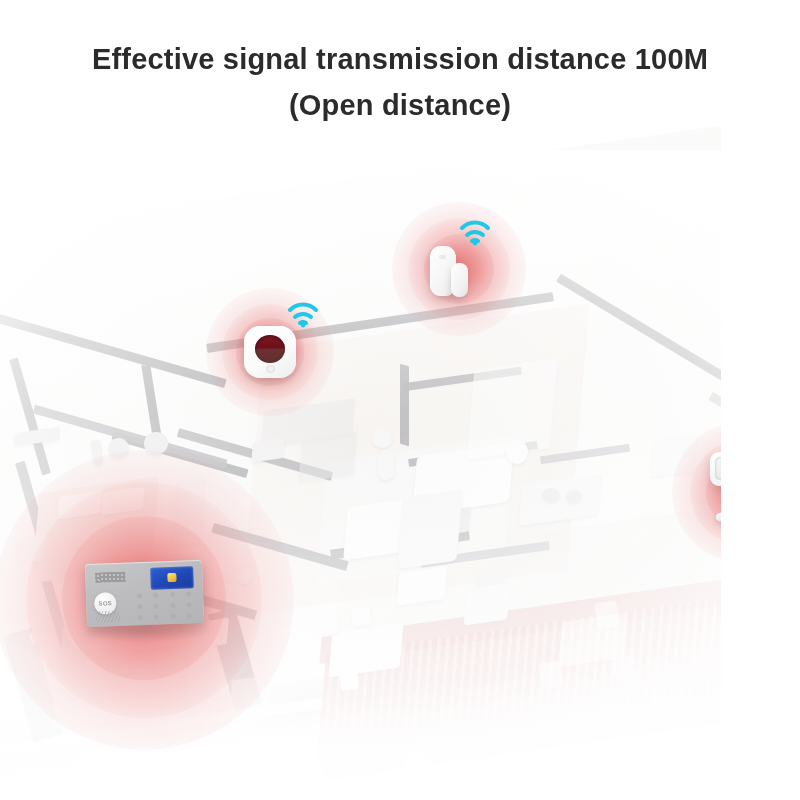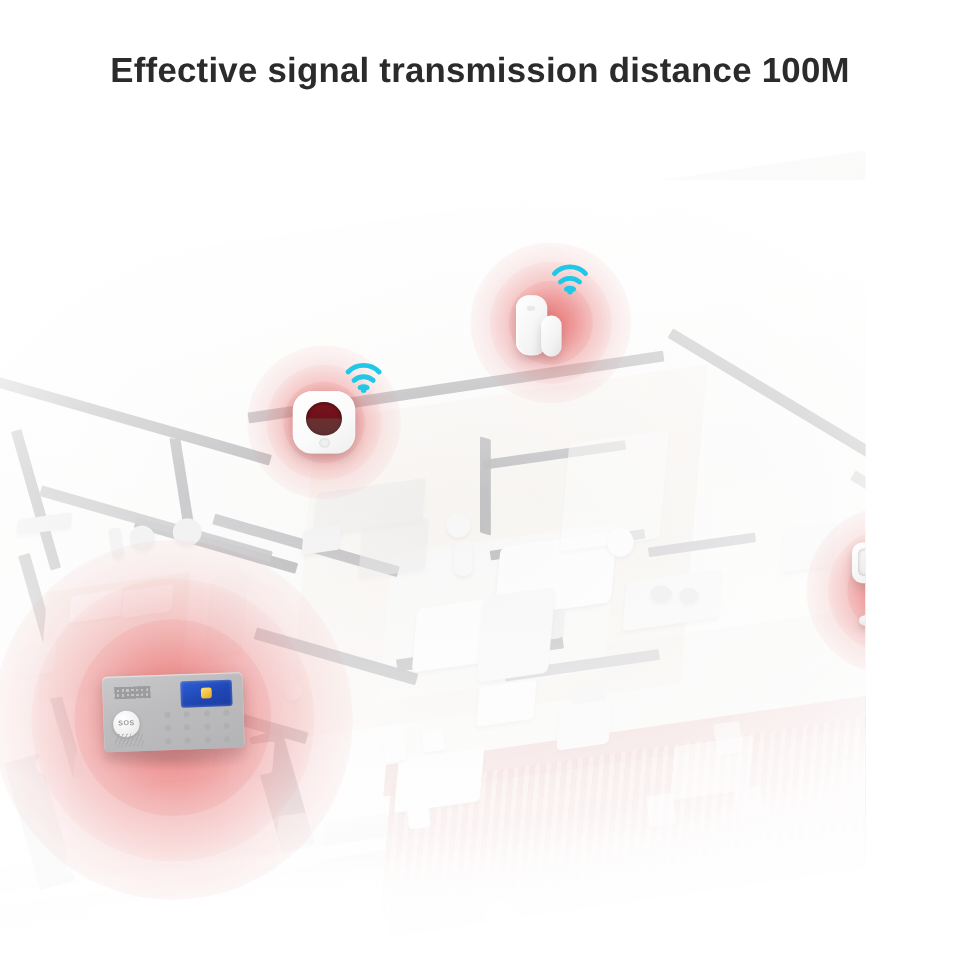--- a/index.html
+++ b/index.html
@@ -165,20 +165,21 @@
   #panel-shadow{position:absolute;z-index:44;width:125px;height:20px;border-radius:50%;
     background:radial-gradient(ellipse,rgba(140,110,110,.28),rgba(140,110,110,0) 72%);}
 </style>
 </head>
 <body>
 
 <div id="stage">
 
   <div id="title-block">
     <div class="line">Effective signal transmission distance 100M</div>
+    <div class="line">(Open distance)</div>
   </div>
 
   <div id="plan">
 
     <div class="pl" id="slab"></div>
     <div class="pl" id="slab-edge"></div>
 
     <div class="pl" id="terrace"></div>
     <div class="pl" id="fringe-edge"></div>
     <div class="pl" id="fringe"></div>

